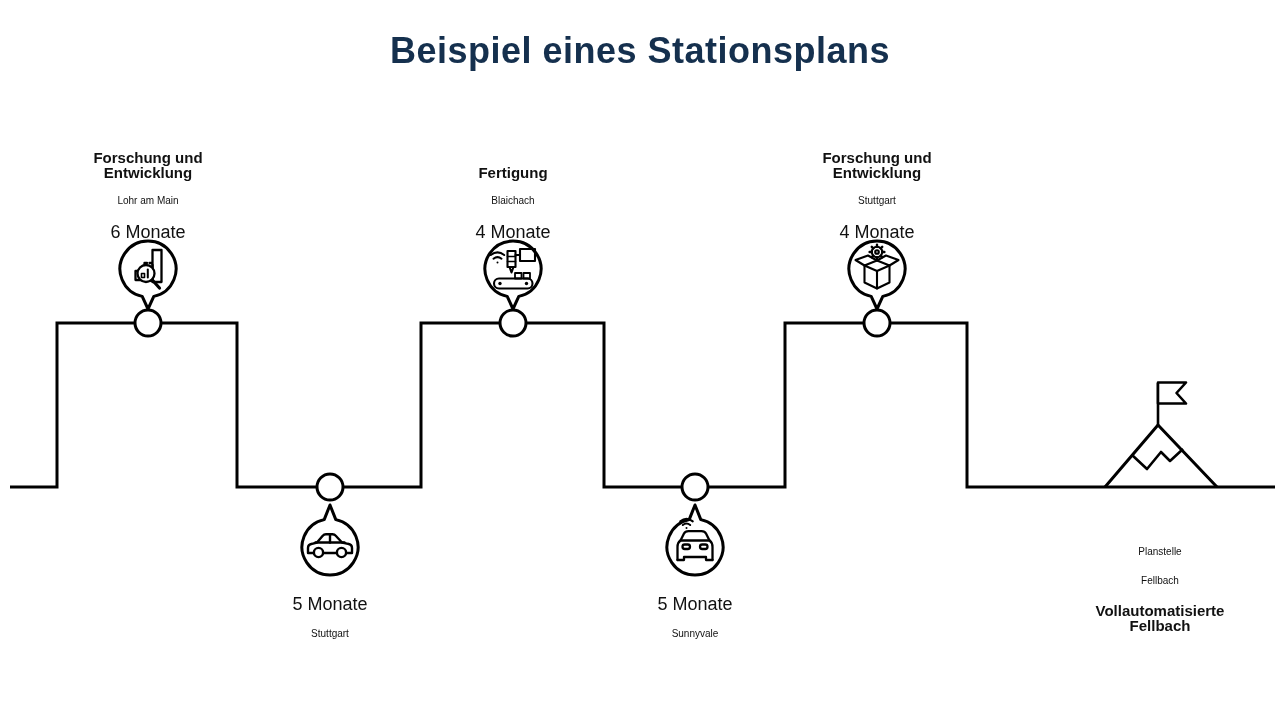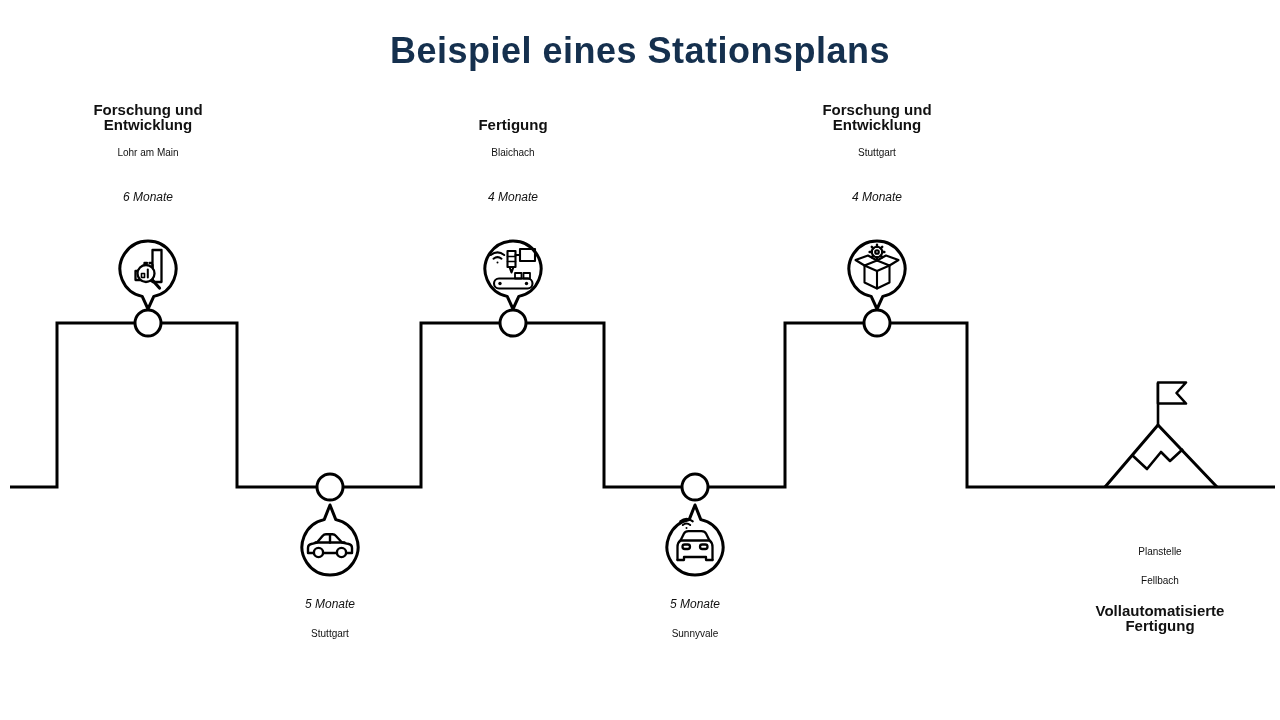--- a/index.html
+++ b/index.html
@@ -7,26 +7,26 @@
     width:1280px; height:720px; position:relative; overflow:hidden;
     background:#ffffff; font-family:"Liberation Sans", sans-serif; color:#111111;
   }
   .page-title {
     position:absolute; top:30px; left:0; width:1280px; margin:0;
     text-align:center; font-size:36px; font-weight:bold; letter-spacing:0.5px;
     color:#15304E;
   }
   svg.diagram { position:absolute; left:0; top:0; }
   .station { position:absolute; width:176px; text-align:center; }
-  .station.top { bottom:515px; }
+  .station.top { bottom:480px; }
   .station.bottom { top:597px; }
   .dest-block { position:absolute; top:532px; left:1062px; width:196px; text-align:center; }
   .s-bold { font-weight:bold; font-size:15px; line-height:15px; margin:0 auto; }
   .s-reg  { font-size:10px; line-height:15.5px; margin:13px 0 0 0; }
-  .s-it   { font-size:12px; line-height:15.5px; font-style:italic; margin:29px 0 0 0; }
+  .s-it   { font-size:18px; line-height:15.5px; margin:16px 0 0 0; }
   .bottom .s-it { margin-top:0; }
   .bottom .s-bold { margin-top:13px; }
   .dest-block .s-reg:first-child { margin-top:12px; }
   .dest-block .s-bold { margin-top:15px; }
   .w120 { max-width:120px; }
   .w146 { max-width:146px; }
   .w152 { max-width:152px; }
   .w150 { max-width:150px; }
 </style>
 </head>
@@ -142,14 +142,14 @@
 </div>
 
 <div class="station bottom" style="left:607px;">
   <div class="s-it">5 Monate</div>
   <div class="s-reg">Sunnyvale</div>
 </div>
 
 <div class="dest-block">
   <div class="s-reg">Planstelle</div>
   <div class="s-reg">Fellbach</div>
-  <div class="s-bold w150">Vollautomatisierte Fertigung</div>
+  <div class="s-bold w150">Vollautomatisierte Fellbach</div>
 </div>
 
 </body></html>

